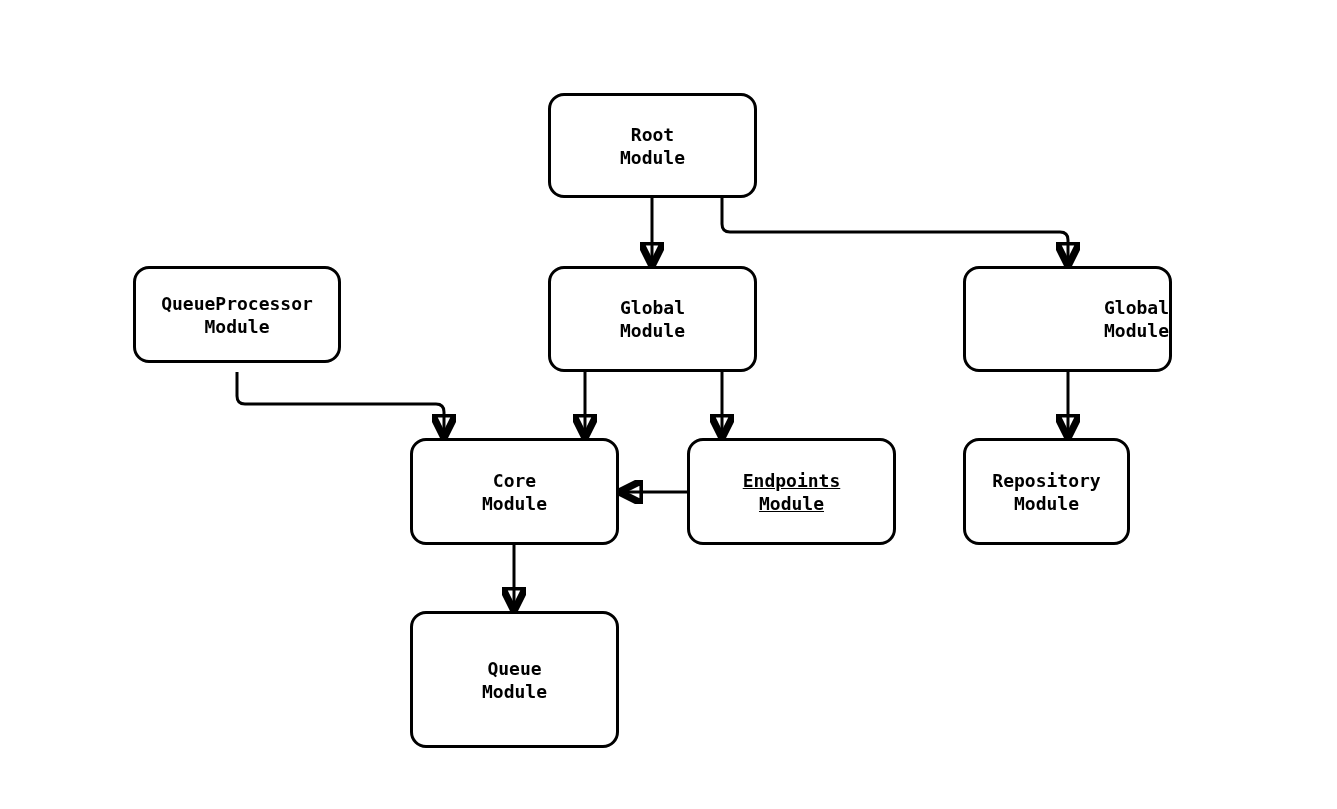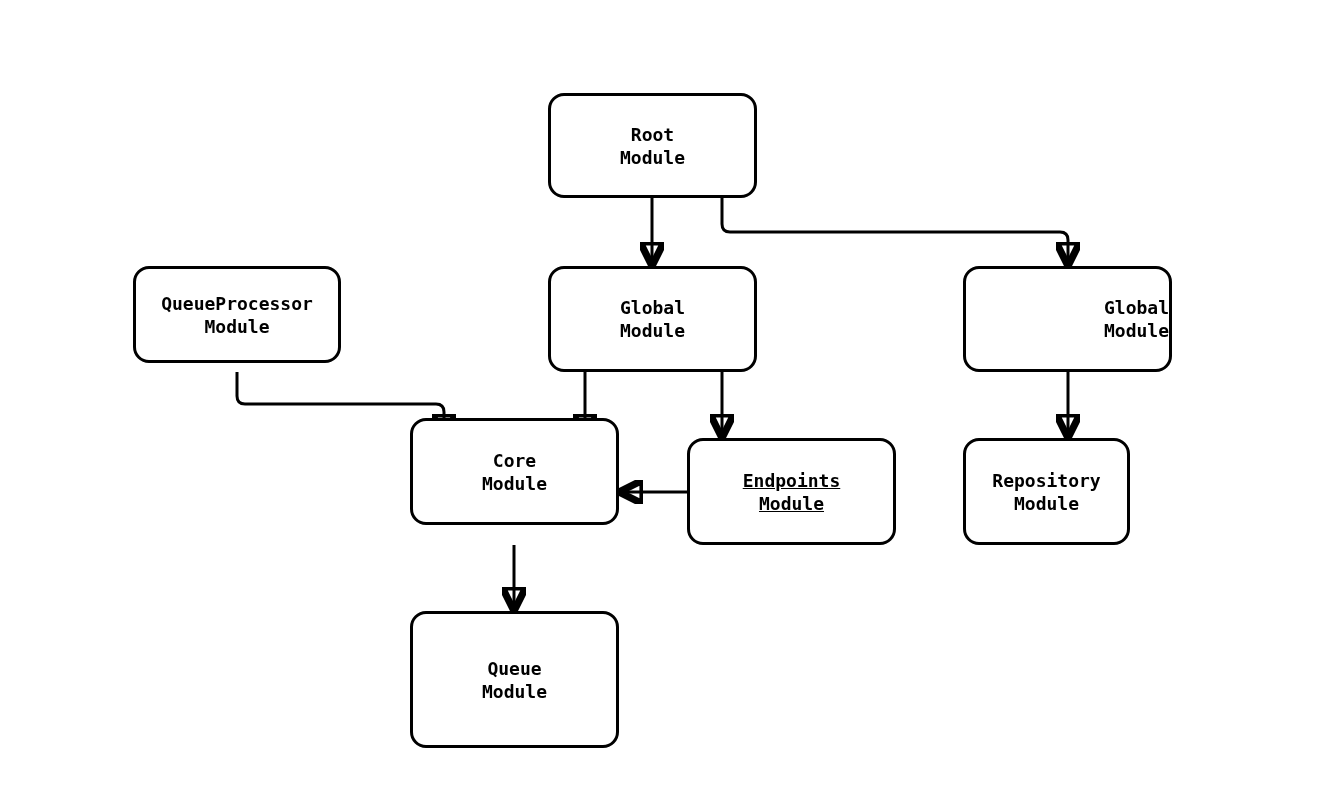--- a/index.html
+++ b/index.html
@@ -41,21 +41,21 @@
     font-size: 18px;
     font-weight: bold;
     line-height: 23px;
     text-align: center;
   }
   
   #n-root          { left: 548px; top:  93px; width: 209px; height: 105px; }
   #n-queueprocessor{ left: 133px; top: 266px; width: 208px; height: 97px; }
   #n-server        { left: 548px; top: 266px; width: 209px; height: 106px; }
   #n-global        { left: 963px; top: 266px; width: 209px; height: 106px; align-items: flex-end; }
-  #n-core          { left: 410px; top: 418px; width: 209px; height: 107px; }
+  #n-core          { left: 410px; top: 438px; width: 209px; height: 107px; }
   #n-endpoints     { left: 687px; top: 438px; width: 209px; height: 107px; text-decoration: underline; }
   #n-repository    { left: 963px; top: 438px; width: 167px; height: 107px; }
   #n-queue         { left: 410px; top: 611px; width: 209px; height: 137px; }
 </style>
 </head>
 <body>
 
 <div class="canvas">
 
   <svg class="edges-layer" width="1337" height="809" viewBox="0 0 1337 809" xmlns="http://www.w3.org/2000/svg">

